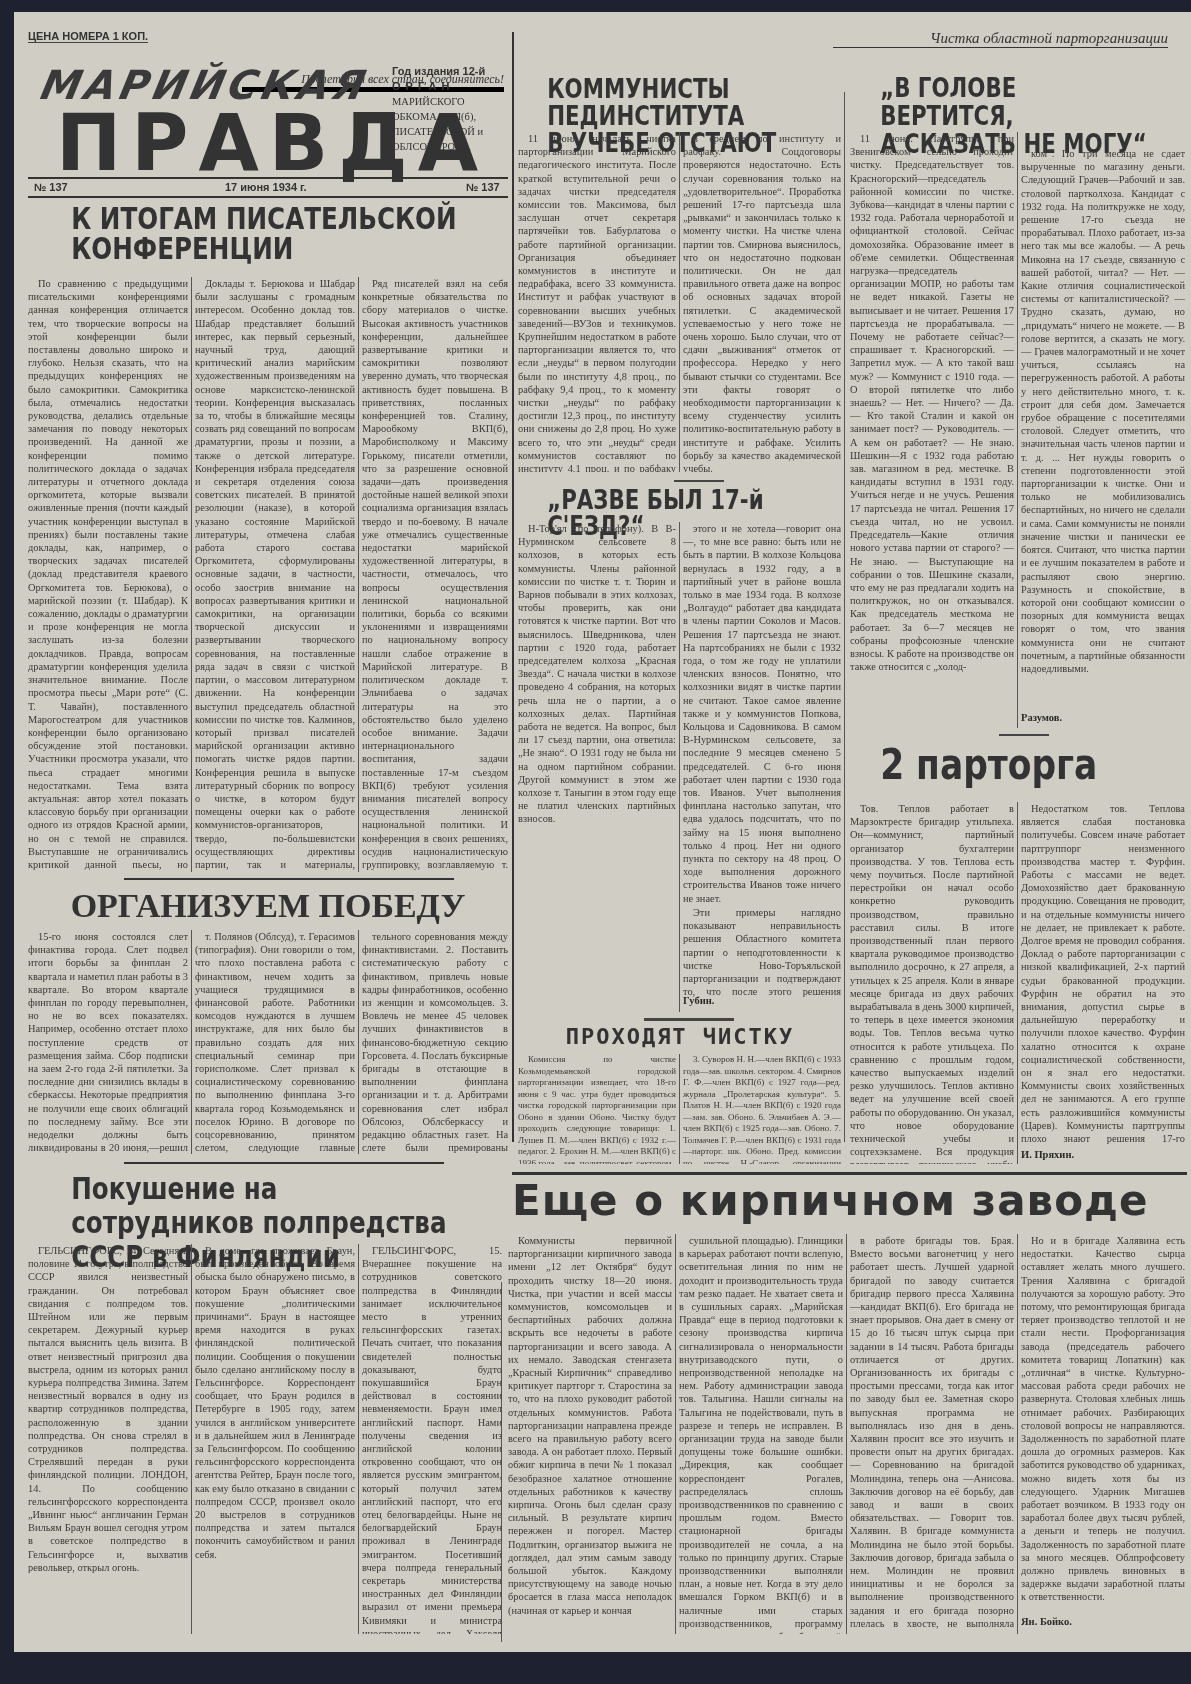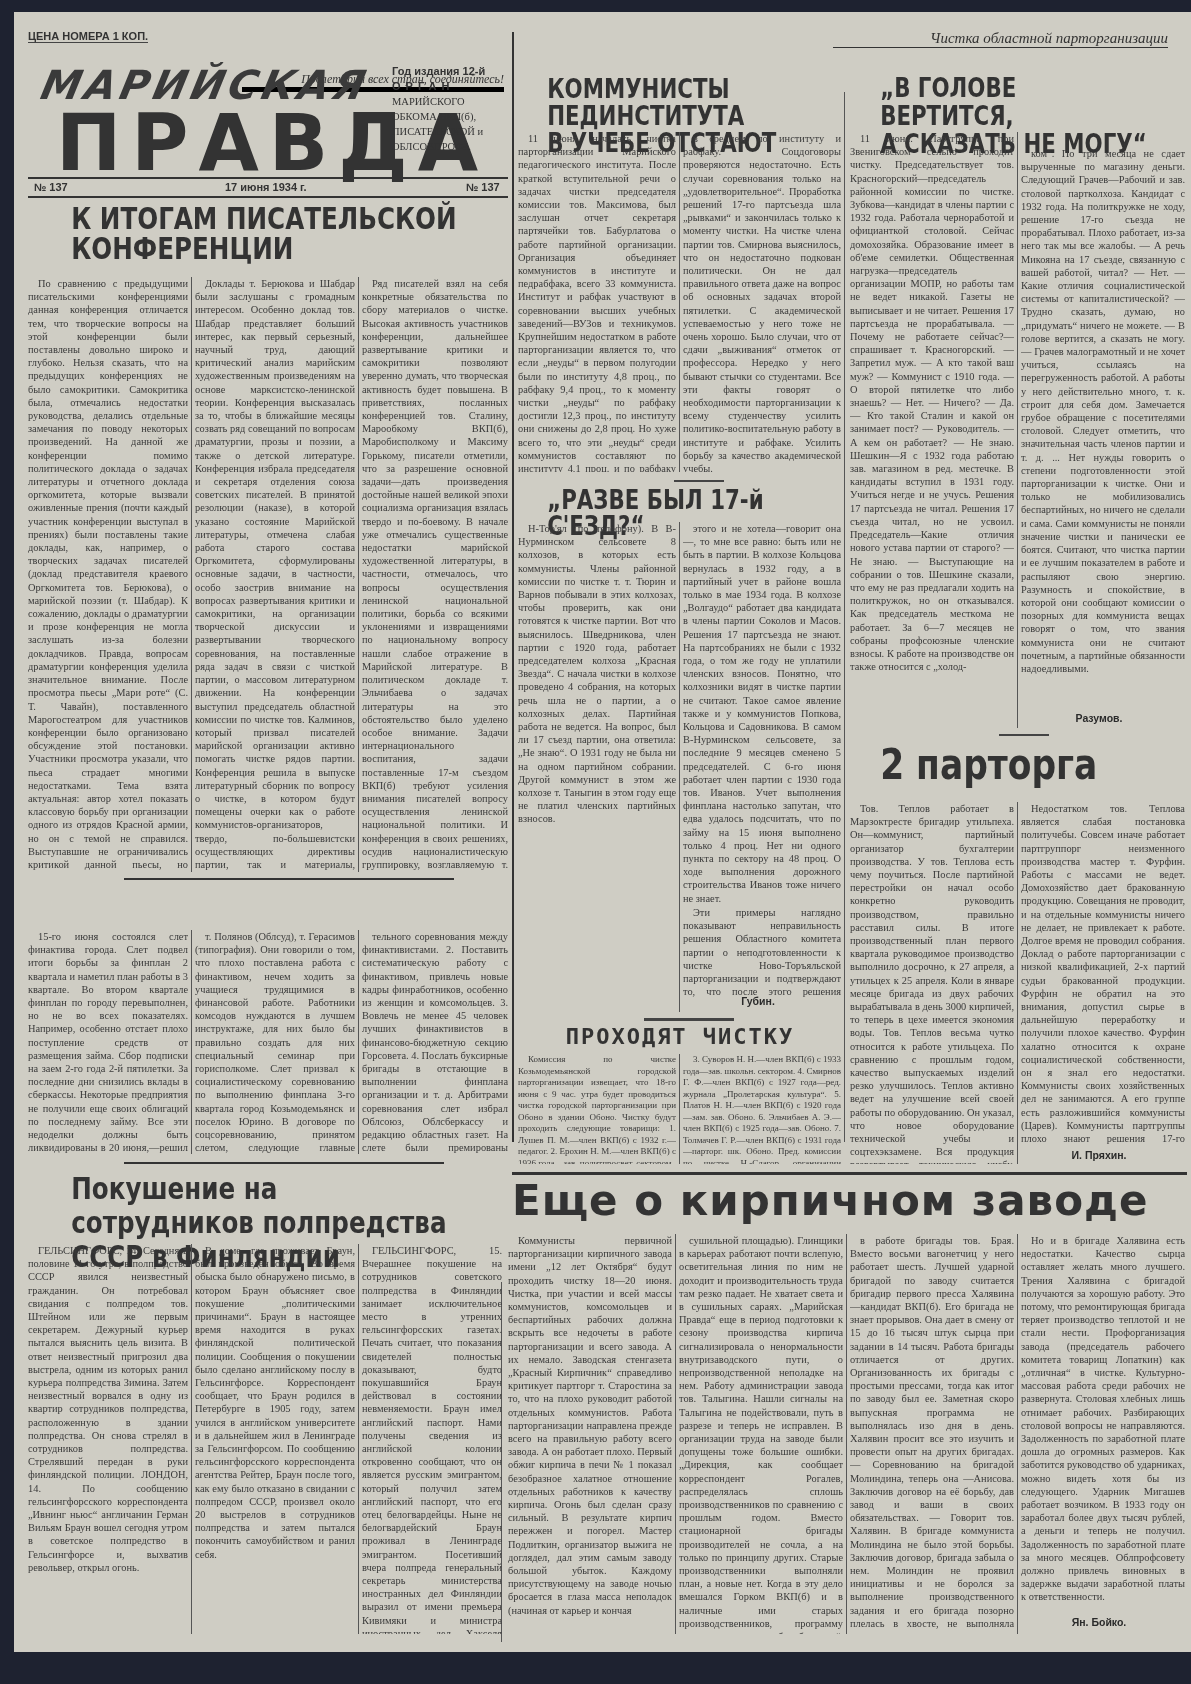--- a/index.html
+++ b/index.html
@@ -17,21 +17,21 @@
   .organ { text-align: left; font-size: 10.5px; line-height: 15px; color: #333; }
   .organ .y { font-family: "Liberation Sans", sans-serif; font-weight: bold; font-size: 11px; }
   .organ .o { font-family: "Liberation Sans", sans-serif; font-weight: bold; letter-spacing: 5px; font-size: 11px; }
   .rule { position: absolute; background: #333; }
   .vrule { position: absolute; width: 1px; background: #555; }
   .h1 { font-family: "DejaVu Sans", sans-serif; font-weight: bold; color: #333; text-align: left; line-height: 1.0; }
   .h-cond { transform: scaleX(0.82); transform-origin: center; }
   .h-serif { font-family: "Liberation Serif", serif; font-weight: bold; color: #333; text-align: center; }
   .col { position: absolute; font-size: 10.4px; line-height: 13.2px; text-align: justify; color: #3a3a3a; overflow: hidden; }
   .col p { text-indent: 10px; margin-bottom: 1px; }
-  .sig { text-align: center; font-family: Liberation Sans, sans-serif; font-weight: bold; font-size: 10.5px; padding-right: 8px; }
+  .sig { text-align: left; font-family: Liberation Serif, serif; font-weight: bold; font-size: 10.5px; padding-right: 8px; }
   .kicker { font-style: italic; font-size: 15px; color: #333; border-bottom: 1px solid #333; text-align: right; }
   .short-rule { position: absolute; height: 2px; background: #444; }
   .smallcol { font-size: 9px; line-height: 11.5px; }
 </style>
 </head>
 <body>
 
 <div class="page">
 
   <div class="abs hdr-small" style="left:14px;top:18px;border-bottom:1px solid #444;">ЦЕНА НОМЕРА 1 КОП.</div>
@@ -70,20 +70,21 @@
   <div class="col" style="left:181px;top:265px;width:160px;height:595px;">
       <p>Доклады т. Берюкова и Шабдар были заслушаны с громадным интересом. Особенно доклад тов. Шабдар представляет больший интерес, как первый серьезный, научный труд, дающий критический анализ марийским художественным произведениям на основе марксистско-ленинской теории. Конференция высказалась за то, чтобы в ближайшие месяцы созвать ряд совещаний по вопросам драматургии, прозы и поэзии, а также о детской литературе. Конференция избрала председателя и секретаря отделения союза советских писателей. В принятой резолюции (наказе), в которой указано состояние Марийской литературы, отмечена слабая работа старого состава Оргкомитета, сформулированы основные задачи, в частности, особо заострив внимание на вопросах развертывания критики и самокритики, на организации творческой дискуссии и развертывании творческого соревнования, на поставленные ряда задач в связи с чисткой партии, о массовом литературном движении. На конференции выступил председатель областной комиссии по чистке тов. Калминов, который призвал писателей марийской организации активно помогать чистке рядов партии. Конференция решила в выпуске литературный сборник по вопросу о чистке, в котором будут помещены очерки как о работе коммунистов-организаторов, твердо, по-большевистски осуществляющих директивы партии, так и материалы, разоблачающие оппортунистов, бюрократов и всех тех, которые будут вычищаться из рядов партии.</p>
     </div>
   <div class="vrule" style="left:344px;top:265px;height:595px;"></div>
   <div class="col" style="left:348px;top:265px;width:146px;height:595px;">
       <p>Ряд писателей взял на себя конкретные обязательства по сбору материалов о чистке. Высокая активность участников конференции, дальнейшее развертывание критики и самокритики позволяют уверенно думать, что творческая активность будет повышена. В приветствиях, посланных конференцией тов. Сталину, Марообкому ВКП(б), Маробисполкому и Максиму Горькому, писатели отметили, что за разрешение основной задачи—дать произведения достойные нашей великой эпохи социализма организация взялась твердо и по-боевому. В начале уже отмечались существенные недостатки марийской художественной литературы, в частности, отмечалось, что вопросы осуществления ленинской национальной политики, борьба со всякими уклонениями и извращениями по национальному вопросу нашли слабое отражение в Марийской литературе. В политическом докладе т. Эльчибаева о задачах литературы на это обстоятельство было уделено особое внимание. Задачи интернационального воспитания, задачи поставленные 17-м съездом ВКП(б) требуют усиления внимания писателей вопросу осуществления ленинской национальной политики. И конференция в своих решениях, осудив националистическую группировку, возглавляемую т. Кузнецовым, особо указала на необходимость активной борьбы со всеми отклонениями от генеральной линии партии, особенно с активизирующимся местным национализмом.</p>
     </div>
 
   <div class="rule" style="left:110px;top:866px;width:330px;height:2px;"></div>
 
+  <div class="abs h-serif" style="left:14px;top:875px;width:480px;font-size:34px;">ОРГАНИЗУЕМ ПОБЕДУ</div>
   <div class="col" style="left:14px;top:918px;width:160px;height:224px;">
       <p>15-го июня состоялся слет финактива города. Слет подвел итоги борьбы за финплан 2 квартала и наметил план работы в 3 квартале. Во втором квартале финплан по городу перевыполнен, но не во всех показателях. Например, особенно отстает плохо поступление средств от размещения займа. Сбор подписки на заем 2-го года 2-й пятилетки. За последние дни снизились вклады в сберкассы. Некоторые предприятия не получили еще своих облигаций по последнему займу. Все эти недоделки должны быть ликвидированы в 20 июня,—решил слет. Перед собравшимися выступили с опытом своей работы одна из лучших финактивисток тов. Костюкин (Мартрапиас), представитель 2 городского квартала т. Гаев,</p>
     </div>
   <div class="vrule" style="left:177px;top:918px;height:224px;"></div>
   <div class="col" style="left:181px;top:918px;width:160px;height:224px;">
       <p>т. Полянов (Облсуд), т. Герасимов (типография). Они говорили о том, что плохо поставлена работа с финактивом, нечем ходить за учащиеся трудящимися в финансовой работе. Работники комсодов нуждаются в лучшем инструктаже, для них было бы правильно создать для них специальный семинар при горисполкоме. Слет призвал к социалистическому соревнованию по выполнению финплана 3-го квартала город Козьмодемьянск и поселок Юрино. В договоре по соцсоревнованию, принятом слетом, следующие главные пункты: 1. Выполнить квартальный план к 20 сентября 24 г. на основе широкой массовой работы среди трудящегося населения, на основе действен-</p>
     </div>
   <div class="vrule" style="left:344px;top:918px;height:224px;"></div>
   <div class="col" style="left:348px;top:918px;width:146px;height:224px;">
       <p>тельного соревнования между финактивистами. 2. Поставить систематическую работу с финактивом, привлечь новые кадры финработников, особенно из женщин и комсомольцев. 3. Вовлечь не менее 45 человек лучших финактивистов в финансово-бюджетную секцию Горсовета. 4. Послать буксирные бригады в отстающие в выполнении финплана организации и т. д. Арбитрами соревнования слет избрал Облсоюз, Облсберкассу и редакцию областных газет. На слете были премированы деньгами, по 50 р. каждый, лучшие фиНударники города т. т. Фролов (Заготлен) и Костюкин (Мартрапиас).</p>

